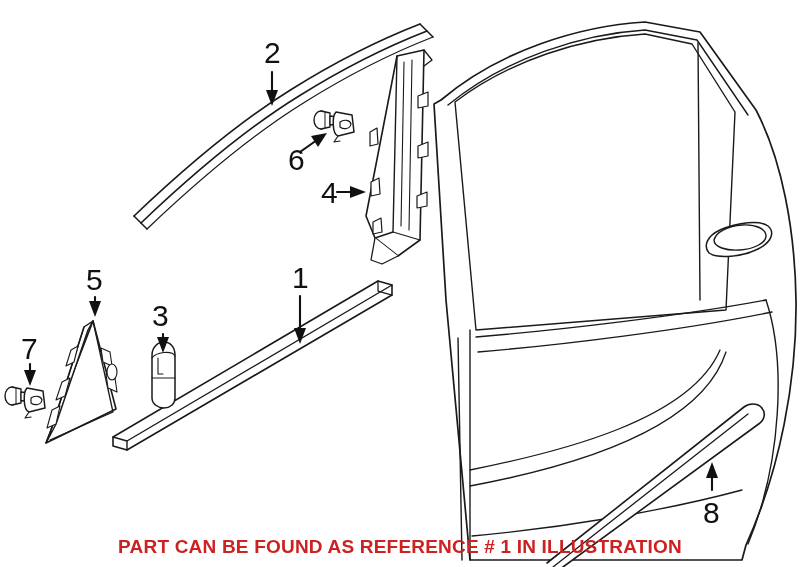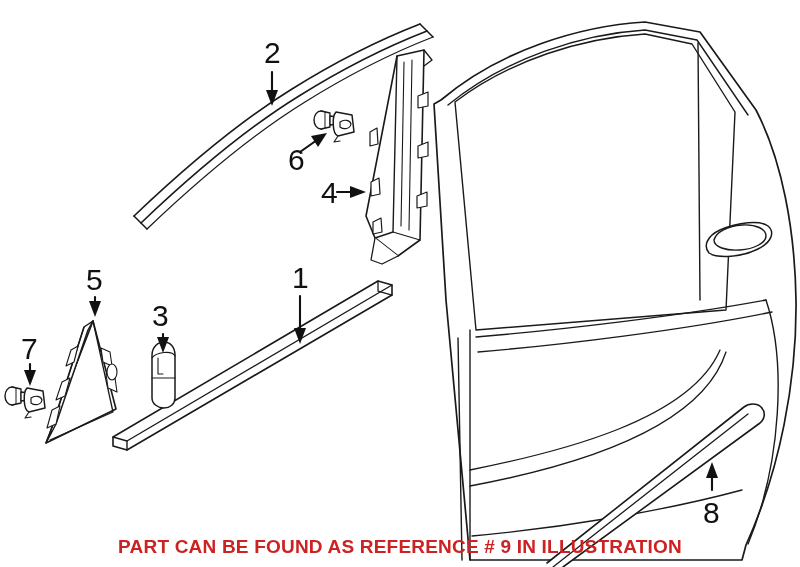--- a/index.html
+++ b/index.html
@@ -231,15 +231,15 @@
 
   <div class="callout-label" style="left:292px; top:263px;">1</div>
   <div class="callout-label" style="left:264px; top:38px;">2</div>
   <div class="callout-label" style="left:152px; top:301px;">3</div>
   <div class="callout-label" style="left:321px; top:178px;">4</div>
   <div class="callout-label" style="left:86px; top:265px;">5</div>
   <div class="callout-label" style="left:288px; top:145px;">6</div>
   <div class="callout-label" style="left:21px; top:334px;">7</div>
   <div class="callout-label" style="left:703px; top:498px;">8</div>
 
-  <div id="footer-note">PART CAN BE FOUND AS REFERENCE # 9 IN ILLUSTRATION</div>
+  <div id="footer-note">PART CAN BE FOUND AS REFERENCE # 1 IN ILLUSTRATION</div>
 
 </div>
 
 </body></html>

